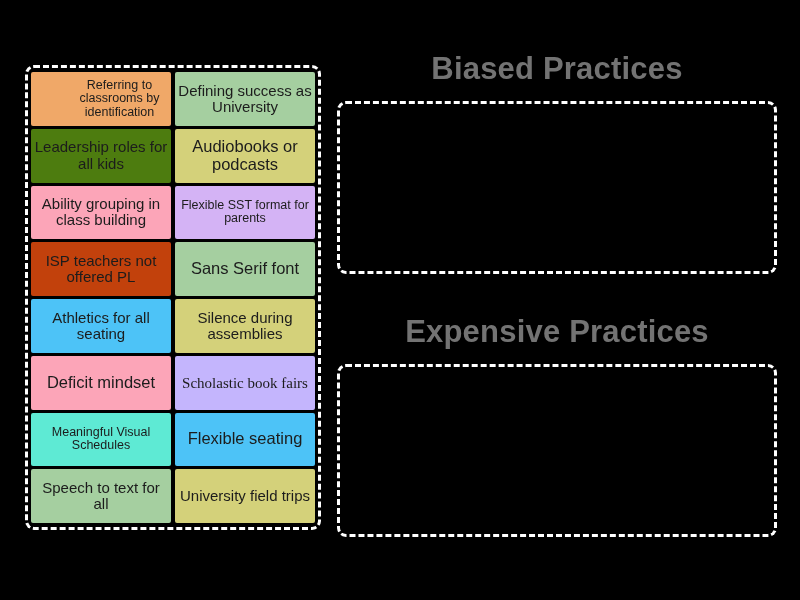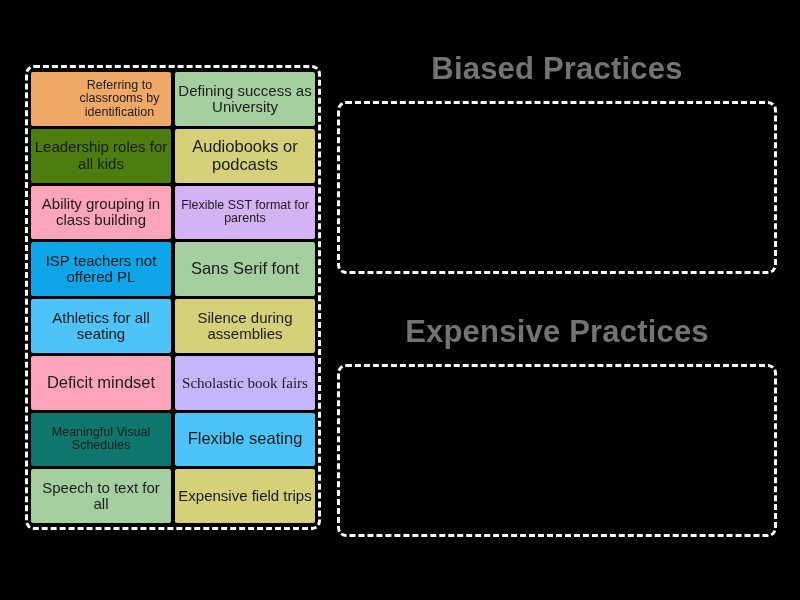--- a/index.html
+++ b/index.html
@@ -88,30 +88,30 @@
 <body>
 
 <div id="tile-tray">
   <div id="tile-grid">
       <div class="tile size-sm" style="background: rgb(240, 168, 104); padding-left: 40px;">Referring to classrooms by identification</div>
       <div class="tile size-md" style="background: rgb(165, 207, 160);">Defining success as University</div>
       <div class="tile size-md" style="background: #4d7c0f;">Leadership roles for all kids</div>
       <div class="tile size-lg" style="background: rgb(212, 209, 122);">Audiobooks or podcasts</div>
       <div class="tile size-md" style="background: rgb(252, 165, 184);">Ability grouping in class building</div>
       <div class="tile size-sm" style="background: rgb(212, 179, 245);">Flexible SST format for parents</div>
-      <div class="tile size-md" style="background: #0ea5e9;">ISP teachers not offered PL</div>
+      <div class="tile size-md" style="background: #c2410c;">ISP teachers not offered PL</div>
       <div class="tile size-lg" style="background: rgb(165, 207, 160);">Sans Serif font</div>
       <div class="tile size-md" style="background: rgb(77, 195, 247);">Athletics for all seating</div>
       <div class="tile size-md" style="background: rgb(212, 209, 122);">Silence during assemblies</div>
       <div class="tile size-lg" style="background: rgb(252, 165, 184);">Deficit mindset</div>
       <div class="tile size-md" style="background: #c4b5fd; font-family: Liberation Serif, serif;">Scholastic book fairs</div>
-      <div class="tile size-sm" style="background: #0f766e;">Meaningful Visual Schedules</div>
+      <div class="tile size-sm" style="background: #5eead4;">Meaningful Visual Schedules</div>
       <div class="tile size-lg" style="background: rgb(77, 195, 247);">Flexible seating</div>
       <div class="tile size-md" style="background: rgb(165, 207, 160);">Speech to text for all</div>
-      <div class="tile size-md" style="background: rgb(212, 209, 122);">Expensive field trips</div>
+      <div class="tile size-md" style="background: rgb(212, 209, 122);">University field trips</div>
     </div>
 </div>
 
 <div class="category" id="category-biased">
   <div class="category-title">Biased Practices</div>
   <div class="drop-zone"></div>
 </div>
 
 <div class="category" id="category-inclusive">
   <div class="category-title">Expensive Practices</div>

